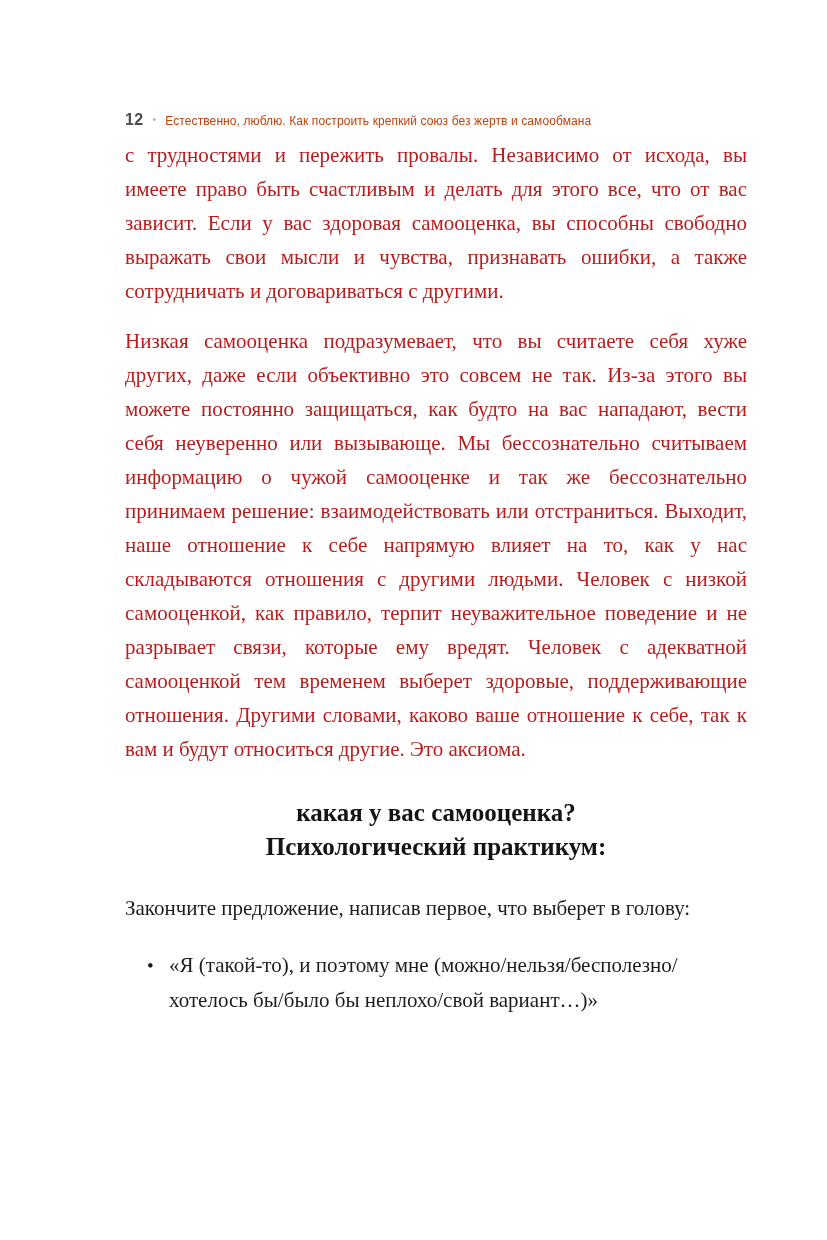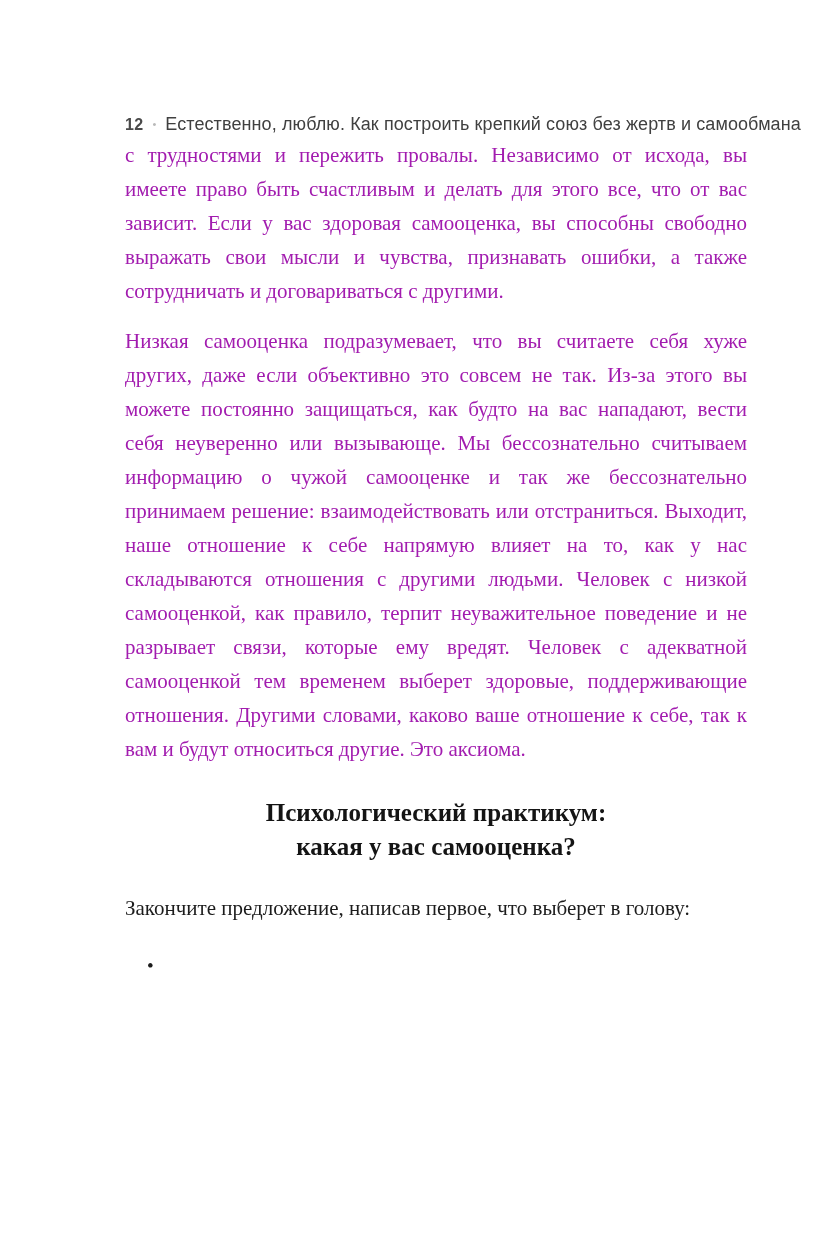--- a/index.html
+++ b/index.html
@@ -34,37 +34,37 @@
     color: #4a4a4a;
     letter-spacing: 0.3px;
   }
   .header-dot {
     font-size: 11px;
     color: #b9b9b9;
     position: relative;
     top: -2px;
   }
   .running-title {
-    font-size: 18px;
-    color: #404040;
+    font-size: 12px;
+    color: #c2410c;
     letter-spacing: 0.1px;
     margin-top: 28px;
   }
   .content {
     position: absolute;
     top: 138px;
     left: 125px;
     width: 622px;
   }
   .body-par {
     margin: 0 0 16px 0;
     font-size: 21px;
     line-height: 34px;
     text-align: justify;
-    color: #a21caf;
+    color: #b91c1c;
   }
   .body-par.last {
     margin-bottom: 4px;
   }
   .section-heading {
     margin: 30px 0 26px 0;
     text-align: center;
     font-size: 25px;
     line-height: 34px;
     font-weight: bold;
@@ -112,27 +112,28 @@
     <span class="running-title">Естественно, люблю. Как построить крепкий союз без жертв и самообмана</span>
   </header>
 
   <main class="content">
 
     <p class="body-par">с трудностями и пережить провалы. Независимо от исхода, вы имеете право быть счастливым и делать для этого все, что от вас зависит. Если у вас здоровая самооценка, вы способны свободно выражать свои мысли и чувства, признавать ошибки, а также сотрудничать и договариваться с другими.</p>
 
     <p class="body-par last">Низкая самооценка подразумевает, что вы считаете себя хуже других, даже если объективно это совсем не так. Из-за этого вы можете постоянно защищаться, как будто на вас нападают, вести себя неуверенно или вызывающе. Мы бессознательно считываем информацию о чужой самооценке и так же бессознательно принимаем решение: взаимодействовать или отстраниться. Выходит, наше отношение к себе напрямую влияет на то, как у нас складываются отношения с другими людьми. Человек с низкой самооценкой, как правило, терпит неуважительное поведение и не разрывает связи, которые ему вредят. Человек с адекватной самооценкой тем временем выберет здоровые, поддерживающие отношения. Другими словами, каково ваше отношение к себе, так к вам и будут относиться другие. Это аксиома.</p>
 
     <h2 class="section-heading">
+      <span class="line">какая у вас самооценка?</span>
       <span class="line">Психологический практикум:</span>
-      <span class="line">какая у вас самооценка?</span>
     </h2>
 
     <p class="intro-par">Закончите предложение, написав первое, что выберет в голову:</p>
 
     <ul class="practice-list">
       <li>
         <span class="bullet-marker">•</span>
+        <span>«Я (такой-то), и поэтому мне (можно/нельзя/бесполезно/хотелось бы/было бы неплохо/свой вариант…)»</span>
       </li>
     </ul>
 
   </main>
 
 </div>
 
 </body></html>

